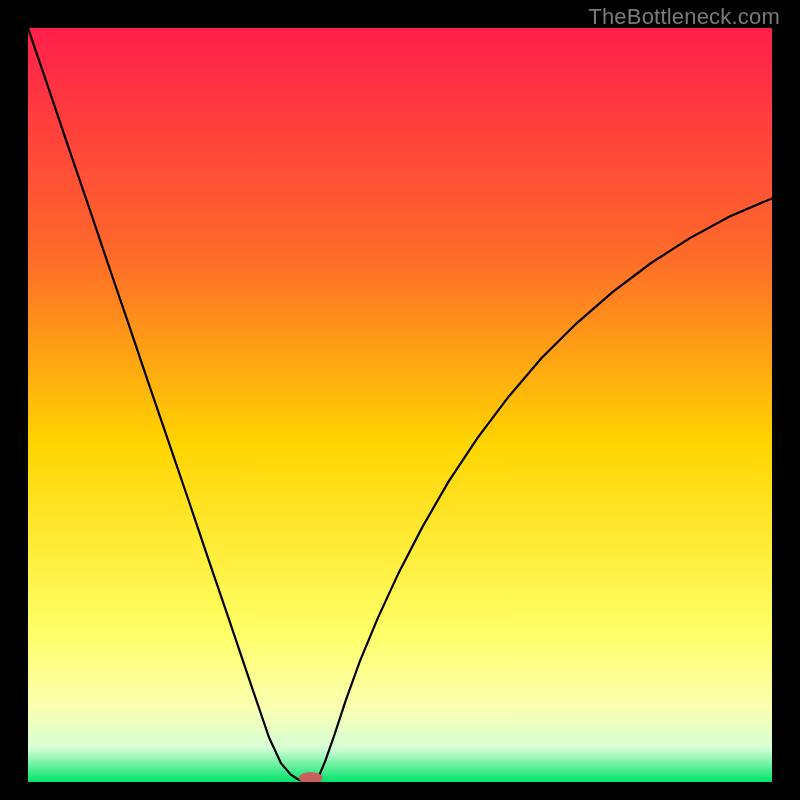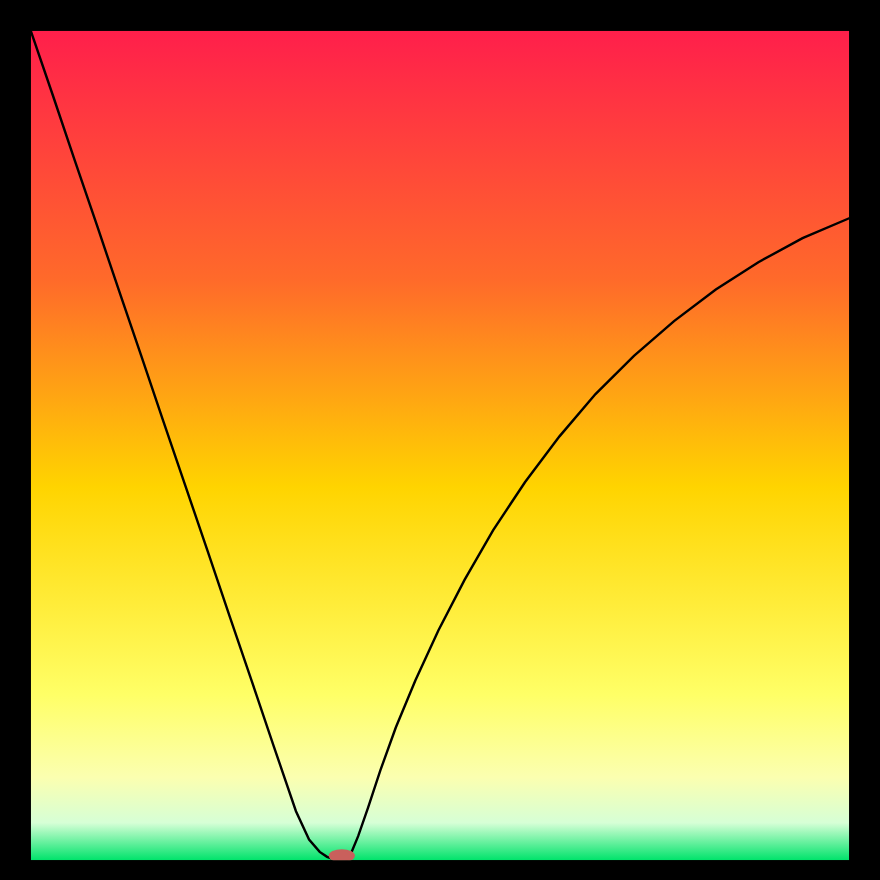--- a/index.html
+++ b/index.html
@@ -35,20 +35,21 @@
     font-weight: 400;
     letter-spacing: 0.2px;
     user-select: none;
   }
   svg { display: block; }
 </style>
 </head>
 <body>
 
 <div class="frame">
+  <div class="watermark">TheBottleneck.com</div>
   <div class="plot-area">
     <svg id="chart-svg" width="744" height="754" viewBox="0 0 744 754">
       <defs>
         <linearGradient id="bg-grad" x1="0" y1="0" x2="0" y2="1">
             <stop offset="0%" stop-color="#ff1f4b"></stop>
             <stop offset="30%" stop-color="#ff6a2a"></stop>
             <stop offset="55.00000000000001%" stop-color="#ffd400"></stop>
             <stop offset="80%" stop-color="#ffff66"></stop>
             <stop offset="90%" stop-color="#fbffb0"></stop>
             <stop offset="95.5%" stop-color="#d6ffd6"></stop>

